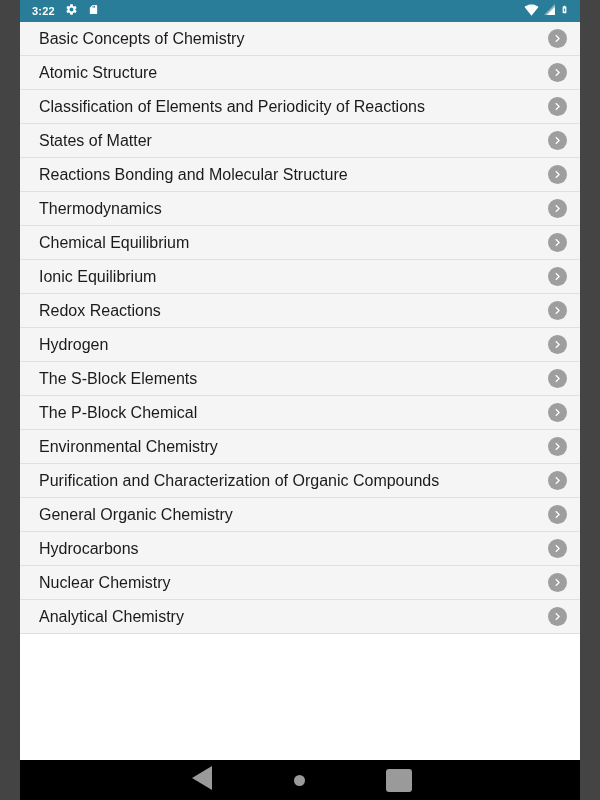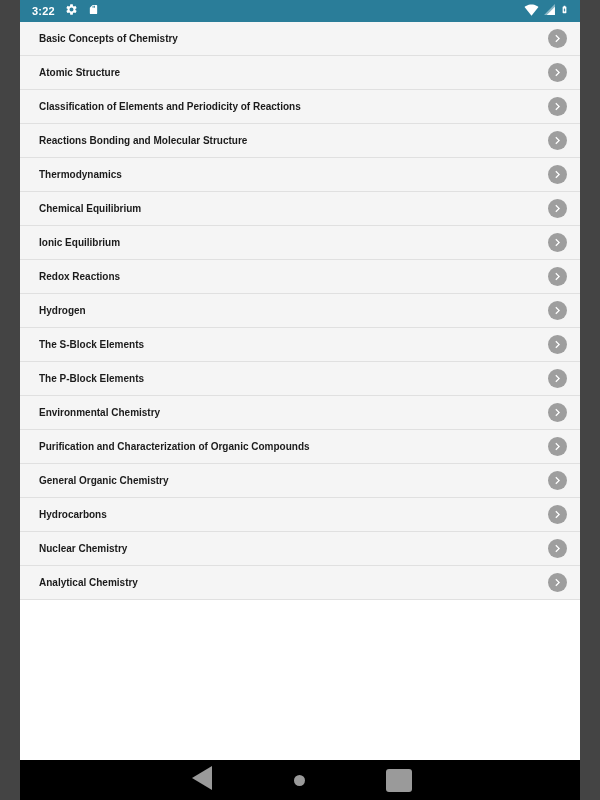--- a/index.html
+++ b/index.html
@@ -43,21 +43,21 @@
   .row {
     height: 34px;
     background: var(--list_row_bg, #f5f5f5);
     border-bottom: 1px solid var(--divider, #e0e0e0);
     display: flex; align-items: center;
     padding: 0 13px 0 12px;
     cursor: pointer;
   }
   .row-label {
     flex: 1;
-    font-size: 10px; font-weight: 700;
+    font-size: 16px; font-weight: 400;
     color: var(--row_text, #1b1b1b);
     white-space: nowrap; overflow: hidden; text-overflow: ellipsis; padding-left: 7px;
   }
   .chev-circle {
     width: 19px; height: 19px; flex: 0 0 19px;
     border-radius: 50%;
     background: var(--chevron_bg, #9e9e9e);
     display: flex; align-items: center; justify-content: center;
   }
   .chev-circle svg { width: 15px; height: 15px; display: block; }
@@ -144,20 +144,28 @@
 
       <div class="row">
         <span class="row-label">Classification of Elements and Periodicity of Reactions</span>
         <span class="chev-circle">
           <svg viewBox="0 0 24 24">
             <path fill="#ffffff" d="M10 6 8.59 7.41 13.17 12l-4.58 4.59L10 18l6-6z"></path>
           </svg>
         </span>
       </div>
 
+      <div class="row">
+        <span class="row-label">States of Matter</span>
+        <span class="chev-circle">
+          <svg viewBox="0 0 24 24">
+            <path fill="#ffffff" d="M10 6 8.59 7.41 13.17 12l-4.58 4.59L10 18l6-6z"></path>
+          </svg>
+        </span>
+      </div>
 
       <div class="row">
         <span class="row-label">Reactions Bonding and Molecular Structure</span>
         <span class="chev-circle">
           <svg viewBox="0 0 24 24">
             <path fill="#ffffff" d="M10 6 8.59 7.41 13.17 12l-4.58 4.59L10 18l6-6z"></path>
           </svg>
         </span>
       </div>
 
@@ -210,21 +218,21 @@
       <div class="row">
         <span class="row-label">The S-Block Elements</span>
         <span class="chev-circle">
           <svg viewBox="0 0 24 24">
             <path fill="#ffffff" d="M10 6 8.59 7.41 13.17 12l-4.58 4.59L10 18l6-6z"></path>
           </svg>
         </span>
       </div>
 
       <div class="row">
-        <span class="row-label">The P-Block Elements</span>
+        <span class="row-label">The P-Block Chemical</span>
         <span class="chev-circle">
           <svg viewBox="0 0 24 24">
             <path fill="#ffffff" d="M10 6 8.59 7.41 13.17 12l-4.58 4.59L10 18l6-6z"></path>
           </svg>
         </span>
       </div>
 
       <div class="row">
         <span class="row-label">Environmental Chemistry</span>
         <span class="chev-circle">

